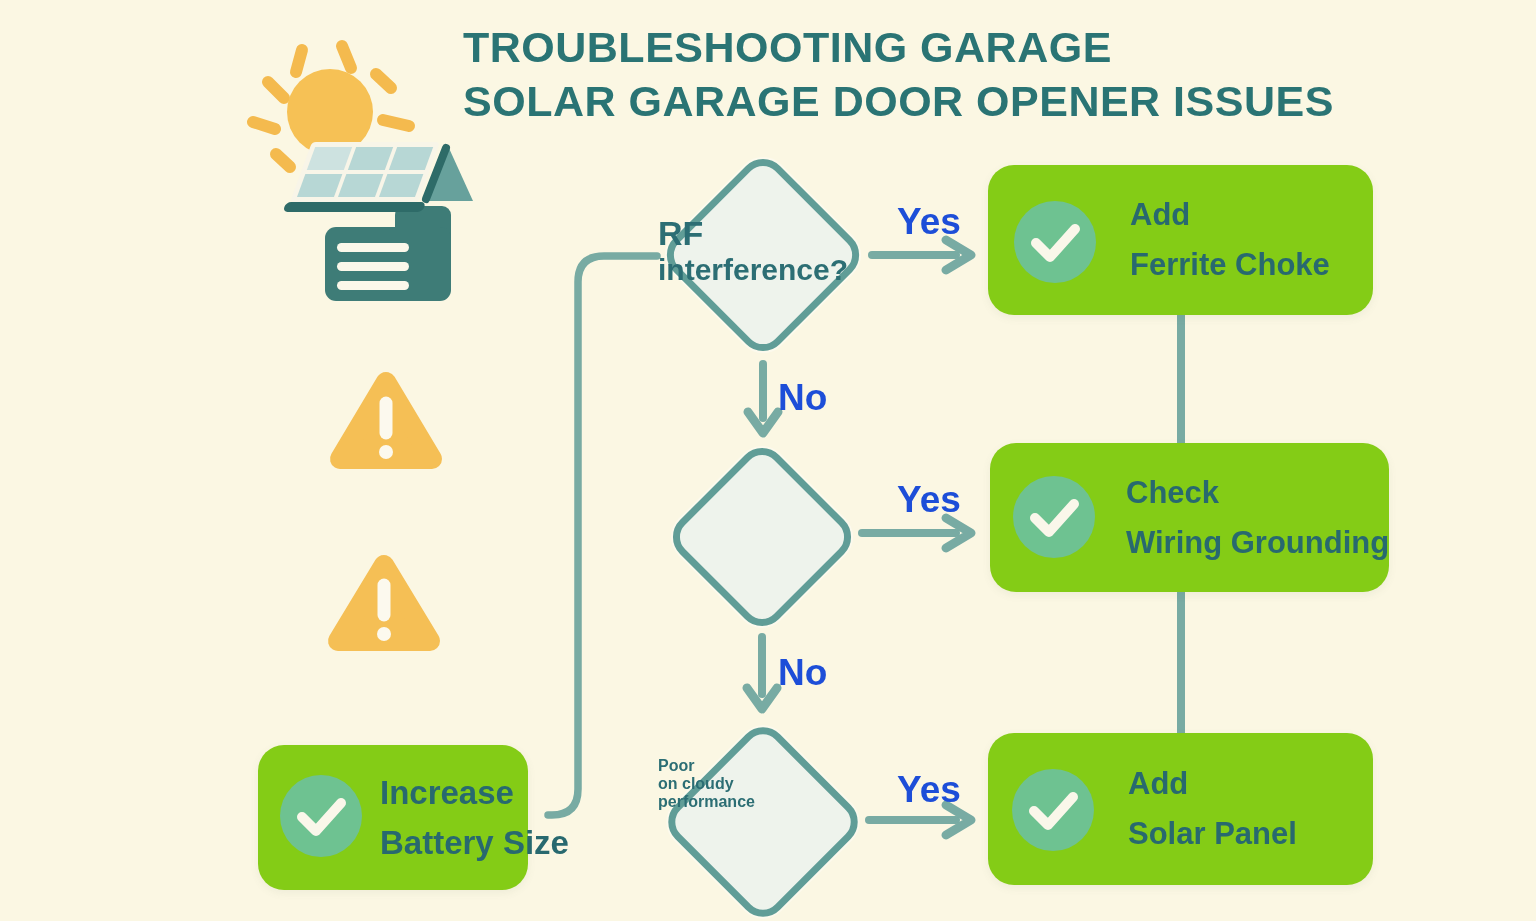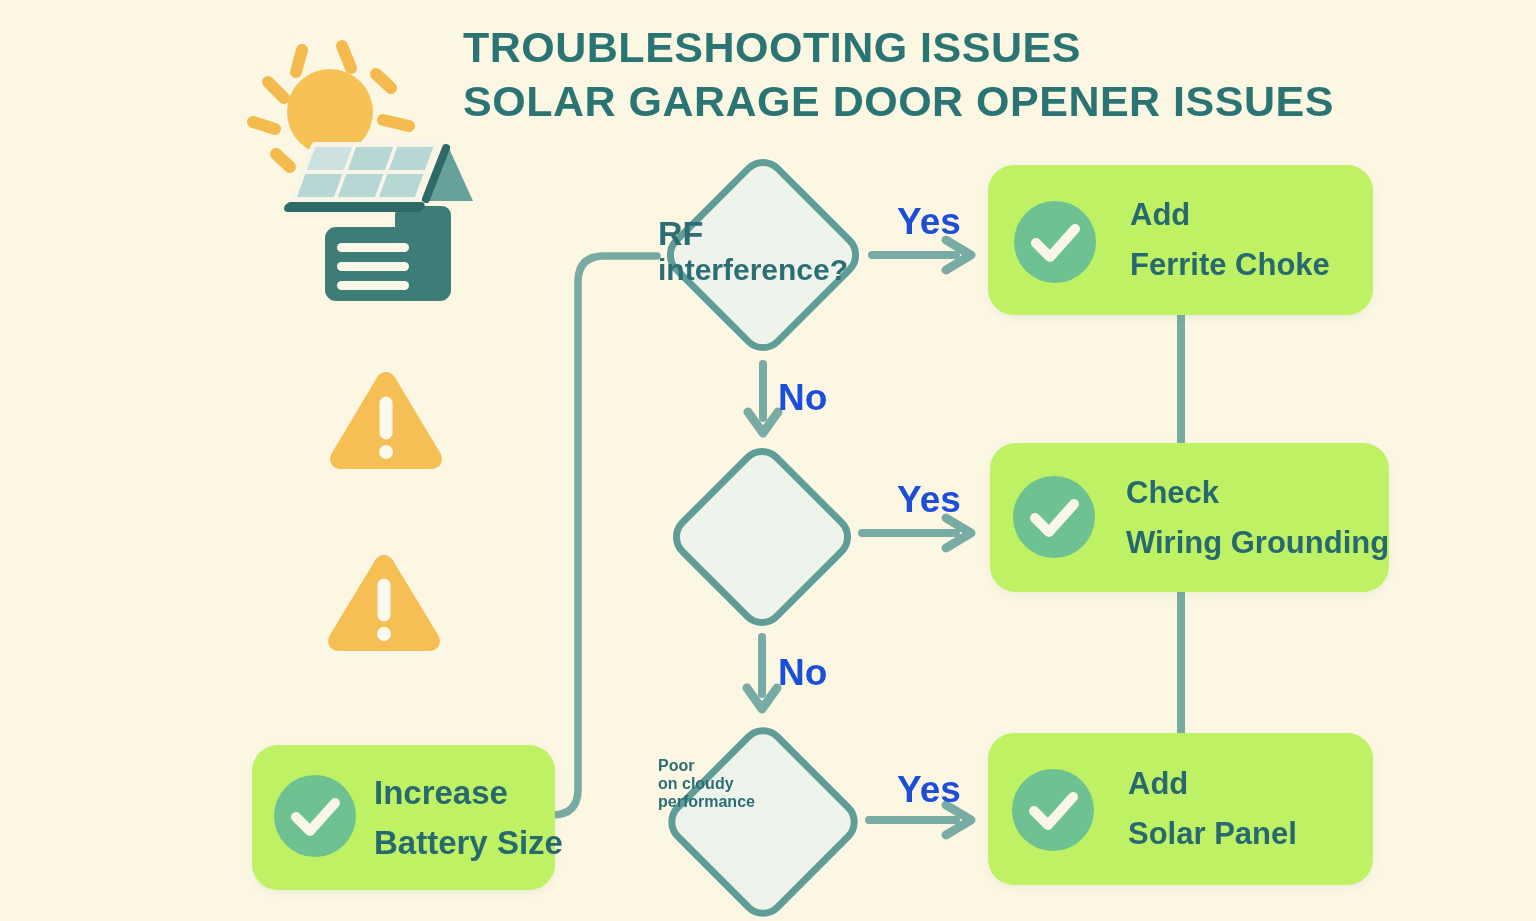--- a/index.html
+++ b/index.html
@@ -48,27 +48,27 @@
   }
   #e-yes1 { left: 897px; top: 201px; }
   #e-no1  { left: 778px; top: 377px; }
   #e-yes2 { left: 897px; top: 479px; }
   #e-no2  { left: 778px; top: 652px; }
   #e-yes3 { left: 897px; top: 769px; }
 
   
   .sol {
     position: absolute; z-index: 2;
-    background: #bef264; border-radius: 26px;
+    background: #84cc16; border-radius: 26px;
     box-shadow: 0 3px 8px rgba(90,110,95,0.08);
   }
   #b1 { left: 988px; top: 165px; width: 385px; height: 150px; }
   #b2 { left: 990px; top: 443px; width: 383px; height: 149px; padding-left: 16px; }
   #b3 { left: 988px; top: 733px; width: 385px; height: 152px; }
-  #b4 { left: 252px; top: 745px; width: 303px; height: 145px; }
+  #b4 { left: 258px; top: 745px; width: 270px; height: 145px; }
 
   .chk {
     position: absolute; width: 82px; height: 82px; border-radius: 50%;
     background: #6ec291;
   }
   #b1 .chk { left: 26px; top: 36px; }
   #b2 .chk { left: 23px; top: 33px; }
   #b3 .chk { left: 24px; top: 36px; }
   #b4 .chk { left: 22px; top: 30px; }
 
@@ -166,21 +166,21 @@
       <circle cx="386" cy="452" r="7" fill="#fcf9ee"></circle>
     </g>
     <g>
       <path d="M384 565 L338 641 L430 641 Z" fill="#f5bf55" stroke="#f5bf55" stroke-width="20" stroke-linejoin="round"></path>
       <line x1="384" y1="585" x2="384" y2="615" stroke="#fcf9ee" stroke-width="13" stroke-linecap="round"></line>
       <circle cx="384" cy="634" r="7" fill="#fcf9ee"></circle>
     </g>
   </svg>
 
   <div id="title">
-    <div>TROUBLESHOOTING ISSUES</div>
+    <div>TROUBLESHOOTING GARAGE</div>
     <div>SOLAR GARAGE DOOR OPENER ISSUES</div>
   </div>
 
   <div class="diamond" id="d1"></div>
   <div class="diamond" id="d2"></div>
   <div class="diamond" id="d3"></div>
 
   <div class="dlabel" id="dl1">
     <span class="big">RF</span>
     <span>interference?</span>

